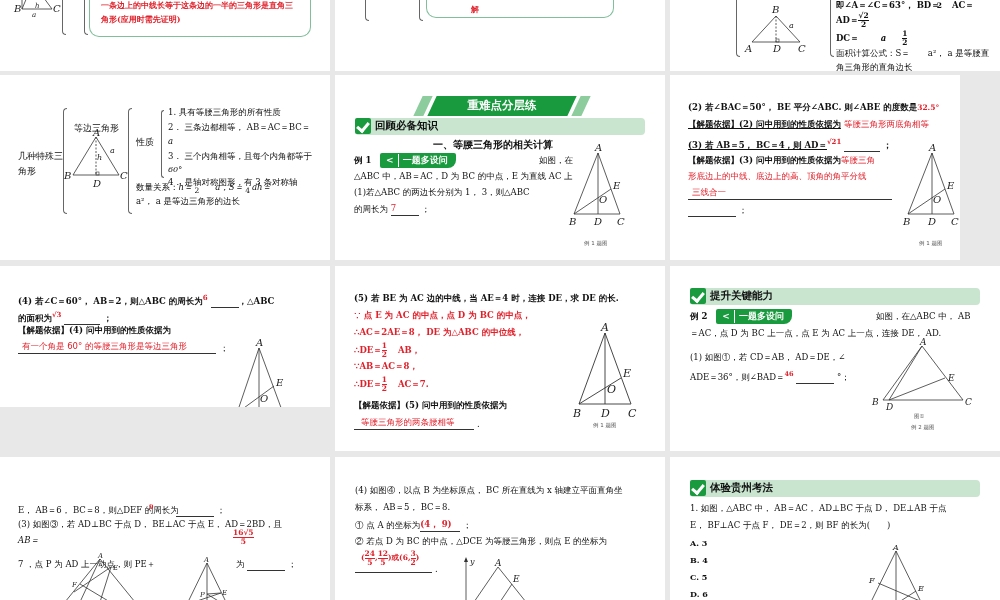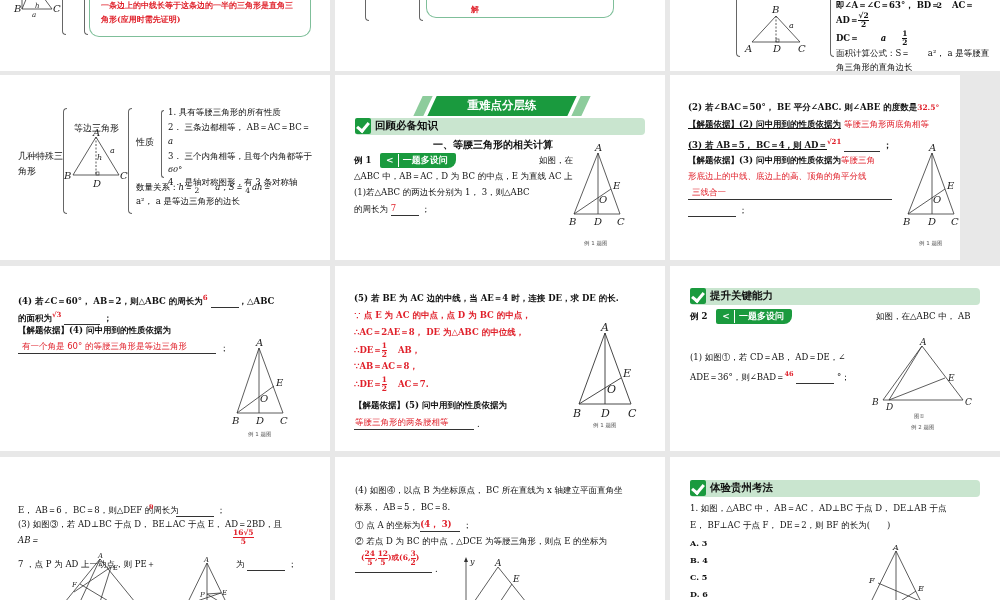--- a/index.html
+++ b/index.html
@@ -168,21 +168,21 @@
     <text x="24" y="0">A</text>
     <text x="42" y="38">E</text>
     <text x="28" y="52">O</text>
     <text x="-2" y="74">B</text>
     <text x="23" y="74">D</text>
     <text x="46" y="74">C</text>
   </svg>
   <div class="cap" style="left:249px;top:165px;">例 1 题图</div>
 </div>
 
-<div class="slide" style="left:0;top:266px;width:330px;height:185px;">
+<div class="slide" style="left:0;top:266px;width:330px;height:141px;">
   <div class="t b" style="left:18px;top:25px;font-size:8.5px;"><span>(4) 若∠C＝60°， AB＝2，则△ABC 的周长为</span><span class="red" style="font-size:7px;vertical-align:super">6</span> <span class="blank" style="width:28px;"></span><span>，△ABC</span></div>
   <div class="t b" style="left:18px;top:42px;font-size:8.5px;"><span>的面积为</span><span class="red" style="font-size:7px;vertical-align:super">√3</span> <span class="blank" style="width:36px;"></span> <span>；</span></div>
   <div class="t b" style="left:18px;top:57px;font-size:8.5px;">【解题依据】(4) 问中用到的性质依据为</div>
   <div class="t red ts" style="left:22px;top:73px;font-size:8.5px;">有一个角是 60° 的等腰三角形是等边三角形</div>
   <div class="uline" style="left:18px;top:87px;width:198px;"></div>
   <div class="t" style="left:220px;top:75px;font-size:8.5px;">；</div>
   <svg style="left:235px;top:80px;" width="60" height="80">
     <line x1="24" y1="2" x2="2" y2="67" stroke="#333" stroke-width="0.8"></line>
     <line x1="24" y1="2" x2="48" y2="67" stroke="#333" stroke-width="0.8"></line>
     <line x1="2" y1="67" x2="48" y2="67" stroke="#333" stroke-width="0.8"></line>
@@ -199,21 +199,21 @@
 </div>
 
 <div class="slide" style="left:335px;top:266px;width:330px;height:185px;">
   <div class="t b" style="left:19px;top:25px;font-size:8.5px;">(5) 若 BE 为 AC 边的中线，当 AE＝4 时，连接 DE，求 DE 的长.</div>
   <div class="t red b" style="left:19px;top:42px;font-size:8.5px;">∵ 点 E 为 AC 的中点，点 D 为 BC 的中点，</div>
   <div class="t red b" style="left:19px;top:59px;font-size:8.5px;">∴AC＝2AE＝8， DE 为△ABC 的中位线，</div>
   <div class="t red b" style="left:19px;top:76px;font-size:8.5px;"><span>∴DE＝</span><span class="frac"><span class="num">1</span><span>2</span></span> <span style="margin-left:8px">AB，</span></div>
   <div class="t red b" style="left:19px;top:93px;font-size:8.5px;">∵AB＝AC＝8，</div>
   <div class="t red b" style="left:19px;top:110px;font-size:8.5px;"><span>∴DE＝</span><span class="frac"><span class="num">1</span><span>2</span></span> <span style="margin-left:8px">AC＝7.</span></div>
   <div class="t b" style="left:19px;top:132px;font-size:8.5px;">【解题依据】(5) 问中用到的性质依据为</div>
-  <div class="t red ts" style="left:20px;top:149px;font-size:8.5px;">等腰三角形的两条腰相等</div>
+  <div class="t red ts" style="left:26px;top:149px;font-size:8.5px;">等腰三角形的两条腰相等</div>
   <div class="uline" style="left:19px;top:163px;width:120px;"></div>
   <div class="t" style="left:142px;top:151px;font-size:8.5px;">.</div>
   <svg style="left:240px;top:65px;" width="60" height="90">
     <line x1="30" y1="2" x2="4" y2="73" stroke="#333" stroke-width="0.9"></line>
     <line x1="30" y1="2" x2="56" y2="73" stroke="#333" stroke-width="0.9"></line>
     <line x1="4" y1="73" x2="56" y2="73" stroke="#333" stroke-width="0.9"></line>
     <line x1="30" y1="2" x2="30" y2="73" stroke="#333" stroke-width="0.9"></line>
     <line x1="4" y1="73" x2="46" y2="47" stroke="#333" stroke-width="0.9"></line>
     <text x="26" y="0" style="font-size:11px">A</text>
     <text x="48" y="46" style="font-size:11px">E</text>
@@ -228,20 +228,21 @@
 <div class="slide" style="left:670px;top:266px;width:330px;height:185px;">
   <div class="sec-bar" style="left:20px;top:22px;width:290px;">
     <div class="sec-check"></div>
     <div class="sec-label">提升关键能力</div>
   </div>
   <div class="t b" style="left:20px;top:43px;font-size:8.5px;">
     <span>例 2</span>
     <span class="pill" style="margin-left:6px;"><span class="share">&lt;</span><span>一题多设问</span></span>
   </div>
   <div class="t" style="left:206px;top:43px;font-size:8.5px;text-align:right;">如图，在△ABC 中， AB</div>
+  <div class="t" style="left:20px;top:60px;font-size:8.5px;">＝AC，点 D 为 BC 上一点，点 E 为 AC 上一点，连接 DE， AD.</div>
   <div class="t" style="left:20px;top:84px;font-size:8.5px;">(1) 如图①，若 CD＝AB， AD＝DE，∠</div>
   <div class="t" style="left:20px;top:101px;font-size:8.5px;"><span>ADE＝36°，则∠BAD＝</span><span class="red b" style="font-size:6.5px;vertical-align:super">46</span> <span class="blank" style="width:38px;"></span> <span>°；</span></div>
   <svg style="left:200px;top:75px;" width="100" height="70">
     <line x1="52" y1="5" x2="13" y2="59" stroke="#333" stroke-width="0.8"></line>
     <line x1="52" y1="5" x2="93" y2="59" stroke="#333" stroke-width="0.8"></line>
     <line x1="13" y1="59" x2="93" y2="59" stroke="#333" stroke-width="0.8"></line>
     <line x1="52" y1="5" x2="19" y2="59" stroke="#333" stroke-width="0.8"></line>
     <line x1="19" y1="59" x2="75" y2="37" stroke="#333" stroke-width="0.8"></line>
     <text x="50" y="4" style="font-size:9px">A</text>
     <text x="78" y="40" style="font-size:9px">E</text>
@@ -280,21 +281,21 @@
     <line x1="27" y1="37" x2="40" y2="45" stroke="#333" stroke-width="0.8"></line>
     <text x="24" y="5" style="font-size:7px">A</text>
     <text x="42" y="38" style="font-size:7px">E</text>
     <text x="20" y="40" style="font-size:7px">P</text>
   </svg>
 </div>
 
 <div class="slide" style="left:335px;top:457px;width:330px;height:143px;">
   <div class="t" style="left:20px;top:26px;font-size:8.5px;">(4) 如图④，以点 B 为坐标原点， BC 所在直线为 x 轴建立平面直角坐</div>
   <div class="t" style="left:20px;top:43px;font-size:8.5px;">标系， AB＝5， BC＝8.</div>
-  <div class="t" style="left:20px;top:60px;font-size:8.5px;"><span>① 点 A 的坐标为</span><span class="blank red b" style="width:40px;">(4， 3)</span> <span>；</span></div>
+  <div class="t" style="left:20px;top:60px;font-size:8.5px;"><span>① 点 A 的坐标为</span><span class="blank red b" style="width:40px;">(4， 9)</span> <span>；</span></div>
   <div class="t" style="left:20px;top:77px;font-size:8.5px;">② 若点 D 为 BC 的中点，△DCE 为等腰三角形，则点 E 的坐标为</div>
   <div class="t red b" style="left:26px;top:93px;font-size:7.5px;">(<span class="frac"><span class="num">24</span><span>5</span></span>,<span class="frac"><span class="num">12</span><span>5</span></span>)或(6,<span class="frac"><span class="num">3</span><span>2</span></span>)</div>
   <div class="uline" style="left:20px;top:115px;width:77px;"></div>
   <div class="t" style="left:100px;top:105px;font-size:8.5px;">.</div>
   <svg style="left:125px;top:100px;" width="80" height="45">
     <line x1="6" y1="45" x2="6" y2="2" stroke="#333" stroke-width="0.8"></line>
     <polygon points="6,0 4,5 8,5" fill="#333"></polygon>
     <line x1="38" y1="10" x2="14" y2="45" stroke="#333" stroke-width="0.8"></line>
     <line x1="38" y1="10" x2="66" y2="45" stroke="#333" stroke-width="0.8"></line>
     <line x1="52" y1="27" x2="40" y2="45" stroke="#333" stroke-width="0.8"></line>

